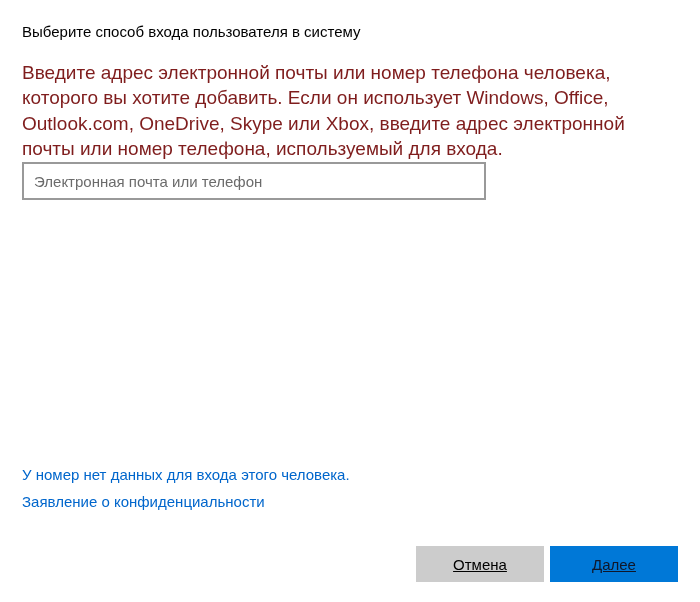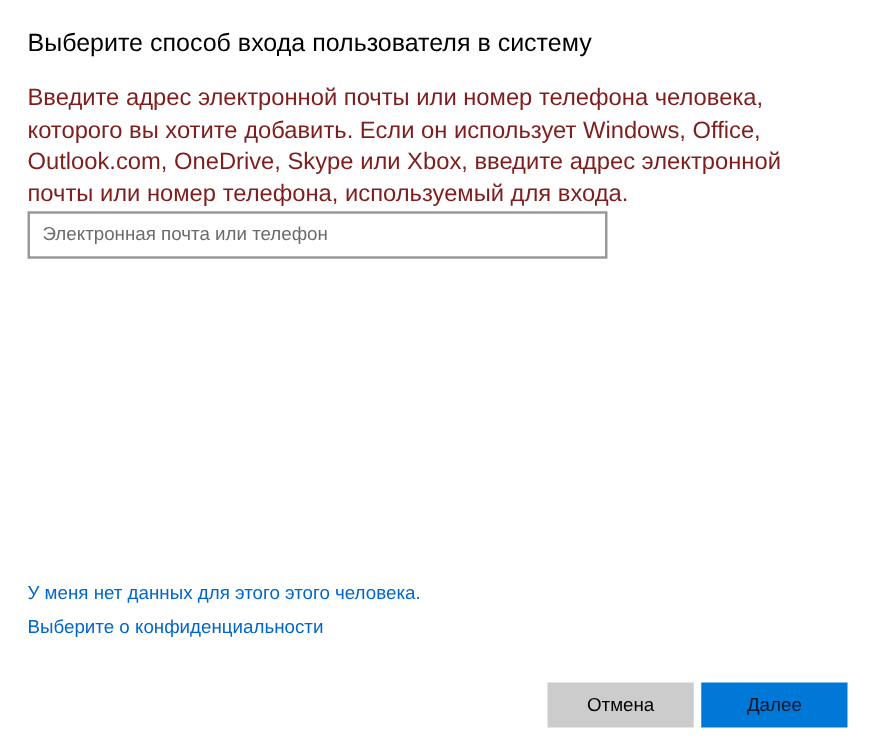--- a/index.html
+++ b/index.html
@@ -10,21 +10,21 @@
     body {
       font-family: "Segoe UI", -apple-system, BlinkMacSystemFont, sans-serif;
       background: #ffffff;
       width: 700px;
       height: 602px;
       padding: 22px 22px 0 22px;
       position: relative;
       color: #000000;
     }
     .title {
-      font-size: 20px;
+      font-size: 15px;
       font-weight: 400;
       color: #000000;
       margin-bottom: 18px;
       line-height: 1.3;
     }
     .description {
       font-size: 19px;
       font-weight: 400;
       color: #7f1d1d;
       line-height: 1.35;
@@ -61,26 +61,27 @@
       position: absolute;
       right: 22px;
       bottom: 20px;
       display: flex;
       gap: 6px;
     }
     .btn {
       border: none;
       font-family: inherit;
       font-size: 15px;
-      width: 117px;
+      width: 128px;
       height: 36px;
       cursor: pointer;
       display: inline-flex;
       align-items: center;
       justify-content: center;
+      text-decoration: underline;
     }
     .btn-secondary {
       background: #cccccc;
       color: #000000;
     }
     .btn-primary {
       background: #0078d7;
       color: #0f172a;
     }
   </style>
@@ -89,22 +90,22 @@
 
 
 
 <h1 class="title">Выберите способ входа пользователя в систему</h1>
 
 <p class="description">Введите адрес электронной почты или номер телефона человека, которого вы хотите добавить. Если он использует Windows, Office, Outlook.com, OneDrive, Skype или Xbox, введите адрес электронной почты или номер телефона, используемый для входа.</p>
 
 <input type="text" class="input-field" placeholder="Электронная почта или телефон" style="">
 
 <div class="links-section">
-  <a class="link">У меня нет данных для этого этого человека.</a>
-  <a class="link">Выберите о конфиденциальности</a>
+  <a class="link">У номер нет данных для входа этого человека.</a>
+  <a class="link">Заявление о конфиденциальности</a>
 </div>
 
 <div class="button-bar">
   <button class="btn btn-secondary">Отмена</button>
   <button class="btn btn-primary">Далее</button>
 </div>
 
 
 
 

